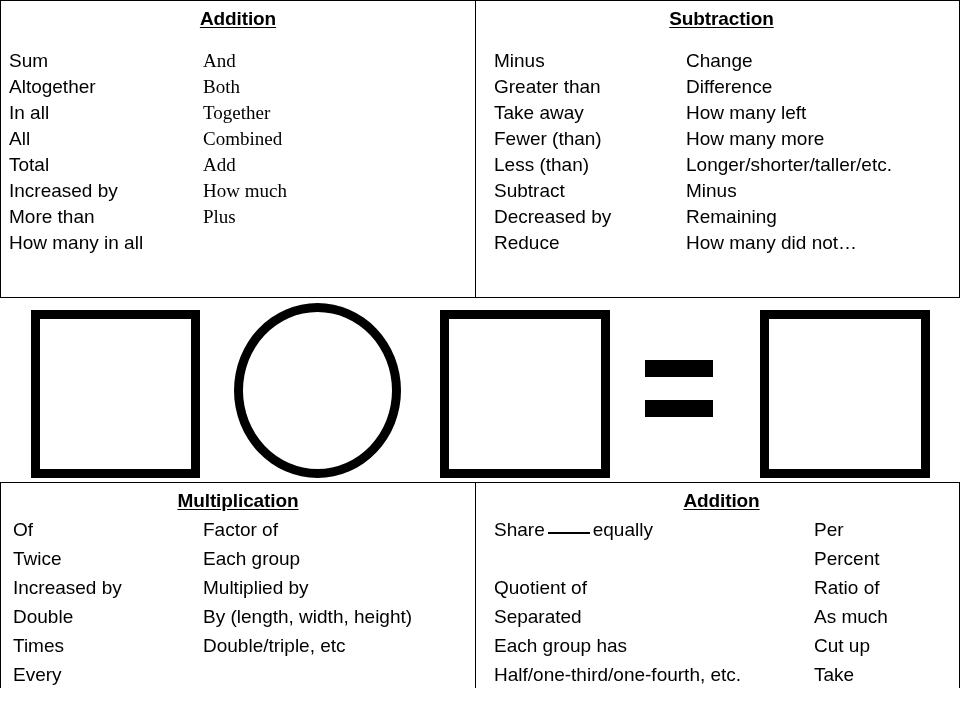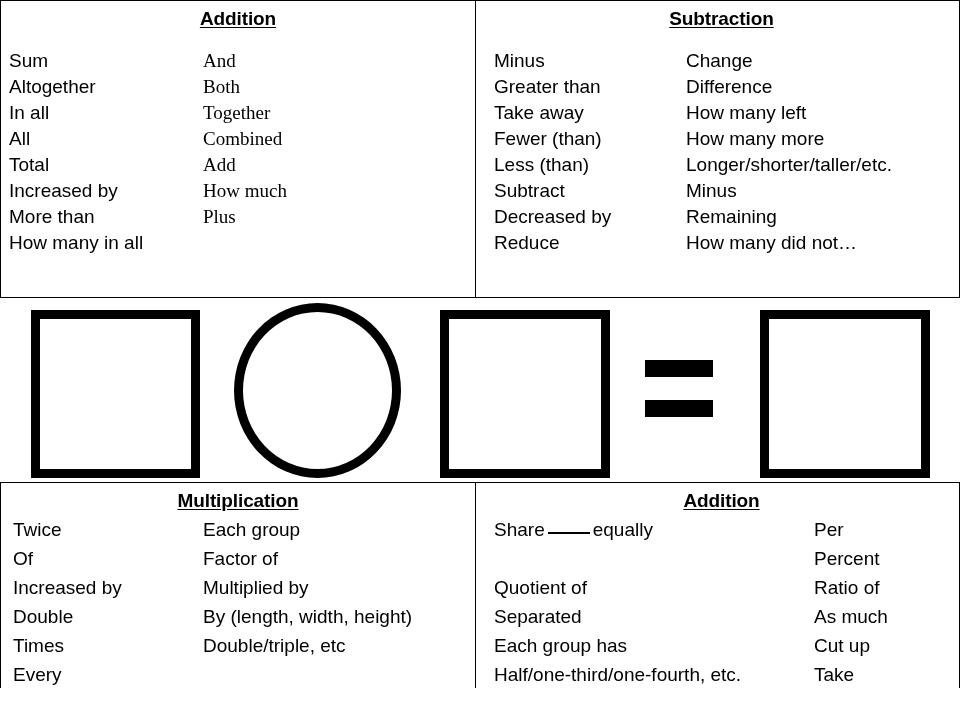--- a/index.html
+++ b/index.html
@@ -219,26 +219,26 @@
     </div>
     <div class="big-square" id="square-c"></div>
   </div>
 
   <div class="table-box" id="bottom-table">
 
     <div class="quadrant left">
       <div class="q-title">Multiplication</div>
       <div class="cols" id="mul-rows">
         <div class="row">
+          <span class="cell c0">Of</span>
+          <span class="cell c1">Factor of</span>
+        </div>
+        <div class="row">
           <span class="cell c0">Twice</span>
           <span class="cell c1">Each group</span>
-        </div>
-        <div class="row">
-          <span class="cell c0">Of</span>
-          <span class="cell c1">Factor of</span>
         </div>
         <div class="row">
           <span class="cell c0">Increased by</span>
           <span class="cell c1">Multiplied by</span>
         </div>
         <div class="row">
           <span class="cell c0">Double</span>
           <span class="cell c1">By (length, width, height)</span>
         </div>
         <div class="row">

